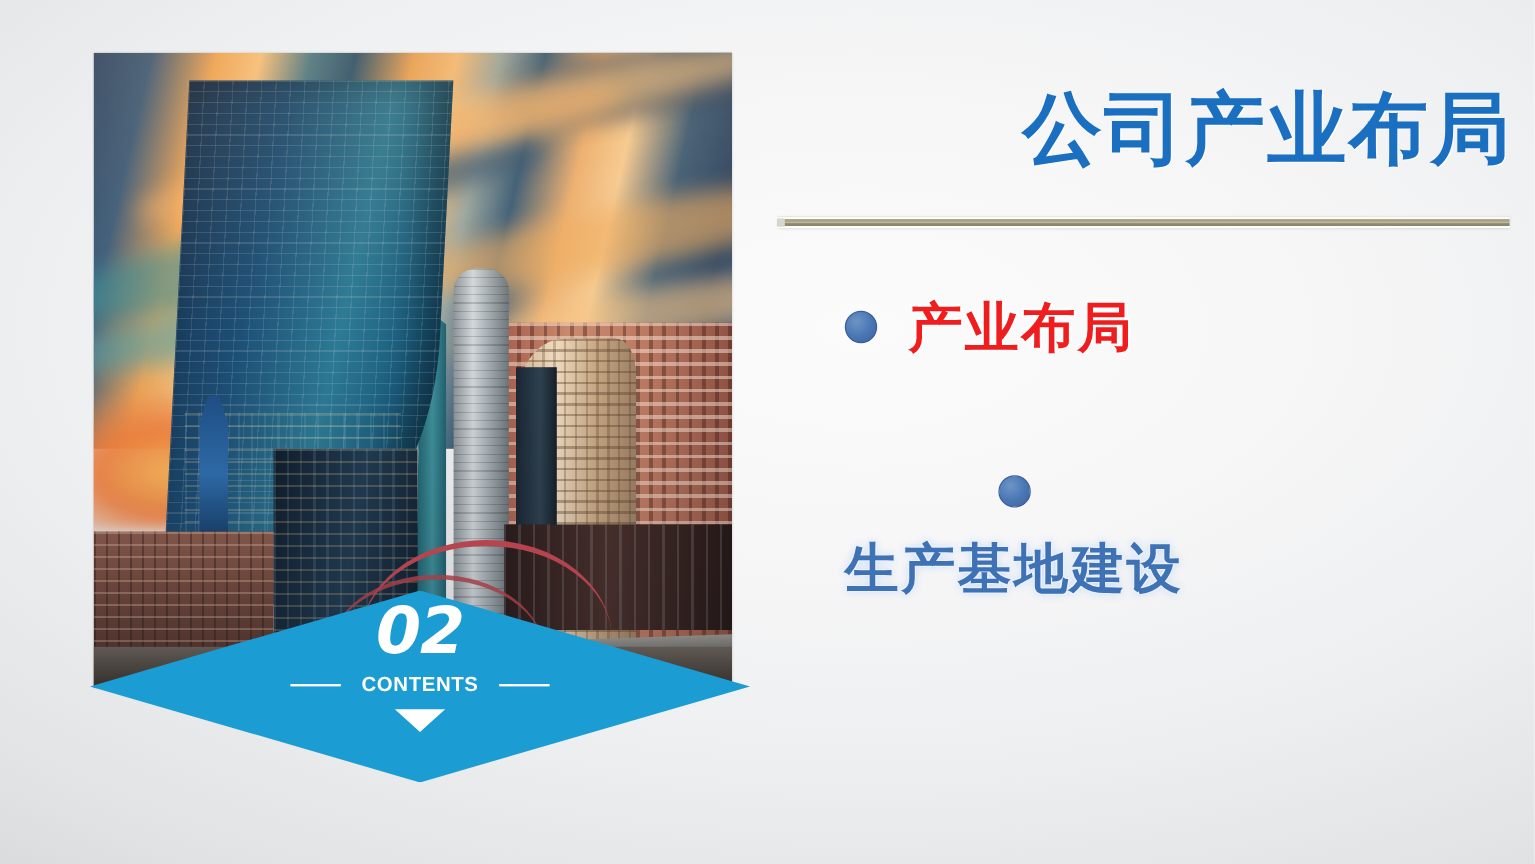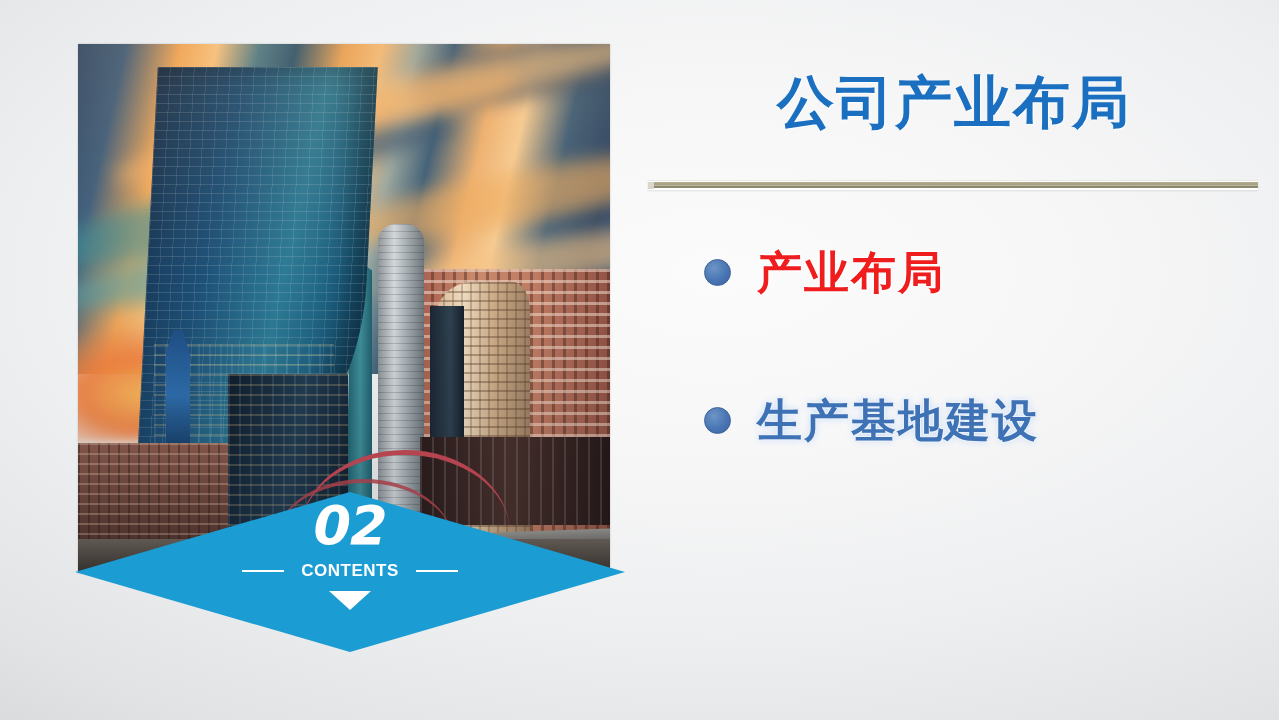--- a/index.html
+++ b/index.html
@@ -354,22 +354,22 @@
     border-right: 21px solid transparent;
     border-top: 19px solid #ffffff;
   }
 
   
   #page-title {
     position: absolute;
     left: 648px;
     top: 70px;
     width: 612px;
-    text-align: center;
-    font-size: 57px;
+    text-align: right;
+    font-size: 66px;
     font-weight: bold;
     color: #1a6fc0;
     letter-spacing: 2px;
     line-height: 1.15;
     text-shadow: 1px 1px 0 rgba(255,255,255,.85);
   }
 
   #title-divider {
     position: absolute;
     left: 648px;
@@ -394,21 +394,21 @@
   }
 
   .bullet-row {
     position: absolute;
     left: 704px;
     display: flex;
     align-items: center;
     gap: 26px;
   }
   #bullet-row-0 { top: 248px; }
-  #bullet-row-1 { top: 396px; }
+  #bullet-row-1 { top: 396px; flex-direction: column; }
 
   .bullet-dot {
     width: 25px;
     height: 25px;
     border-radius: 50%;
     background: radial-gradient(circle at 36% 32%, #6d94c6 0%, #4a77b4 52%, #3b63a0 100%);
     border: 1px solid #3a5f98;
     flex: 0 0 auto;
   }
   .bullet-text {

